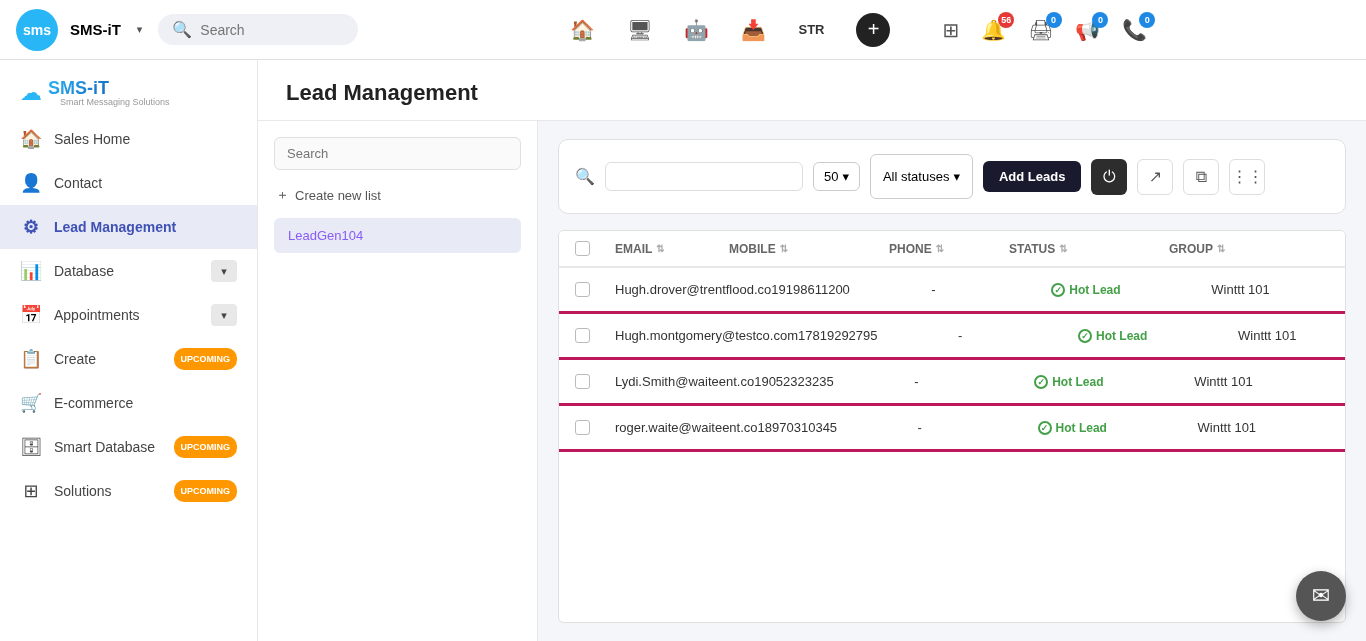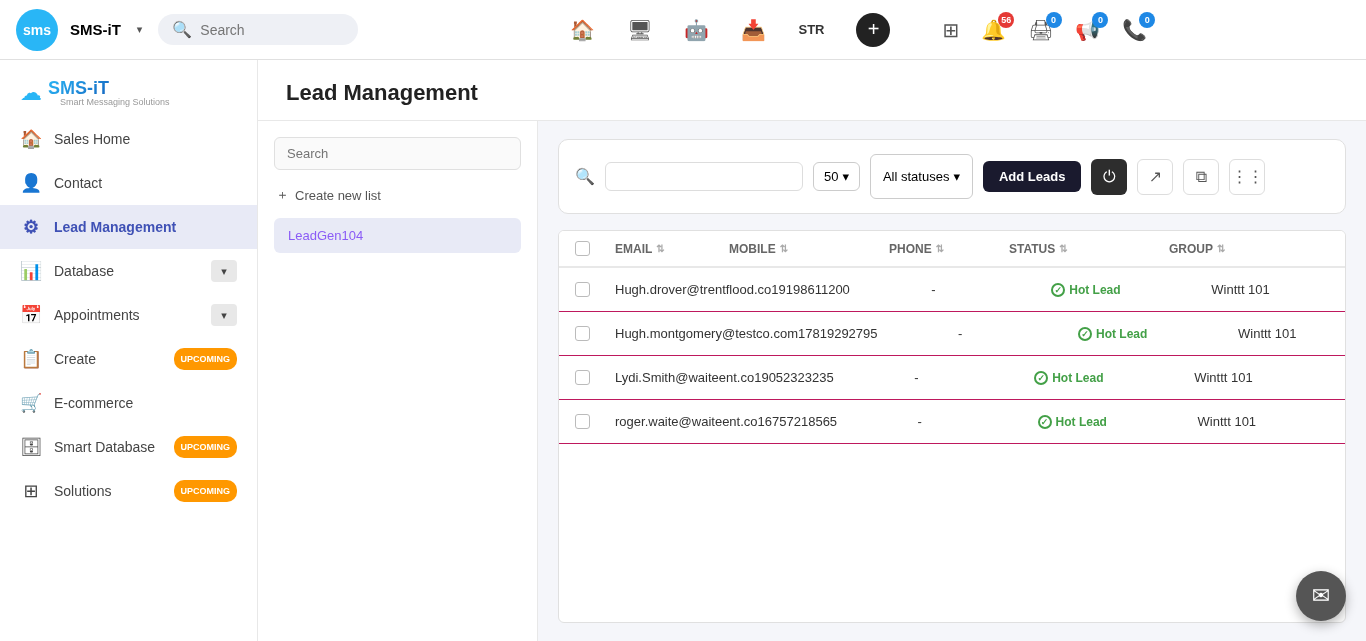--- a/index.html
+++ b/index.html
@@ -198,21 +198,21 @@
     .th {
       font-size: 12px; font-weight: 700; color: #666; text-transform: uppercase;
       display: flex; align-items: center; gap: 4px;
     }
     .sort-icon { font-size: 10px; color: #aaa; }
     .table-body { overflow-y: auto; }
     .table-row {
       display: grid;
       grid-template-columns: 40px 1fr 160px 120px 160px 160px;
       padding: 14px 16px; align-items: center;
-      border-bottom: 1px solid #be185d;
+      border-bottom: 3px solid #be185d;
       background: #fff;
     }
     .cell { font-size: 13px; color: #333; }
     .email-cell { color: #333; font-size: 13px; }
     .status-badge {
       display: flex; align-items: center; gap: 4px;
       color: #43a047; font-size: 12px; font-weight: 600;
     }
     .status-dot {
       width: 14px; height: 14px; border-radius: 50%; border: 2px solid #43a047;
@@ -450,21 +450,21 @@
         <span class="status-dot">✓</span>
         Hot Lead
       </div>
       <div class="cell">Winttt 101</div>
     </div>
               <div class="table-row">
       <div class="check-cell">
         <div class="cb"></div>
       </div>
       <div class="cell email-cell">roger.waite@waiteent.co</div>
-      <div class="cell">16757218565</div>
+      <div class="cell">18970310345</div>
       <div class="cell">-</div>
       <div class="cell status-badge">
         <span class="status-dot">✓</span>
         Hot Lead
       </div>
       <div class="cell">Winttt 101</div>
     </div>
             </div>
         </div>
 

